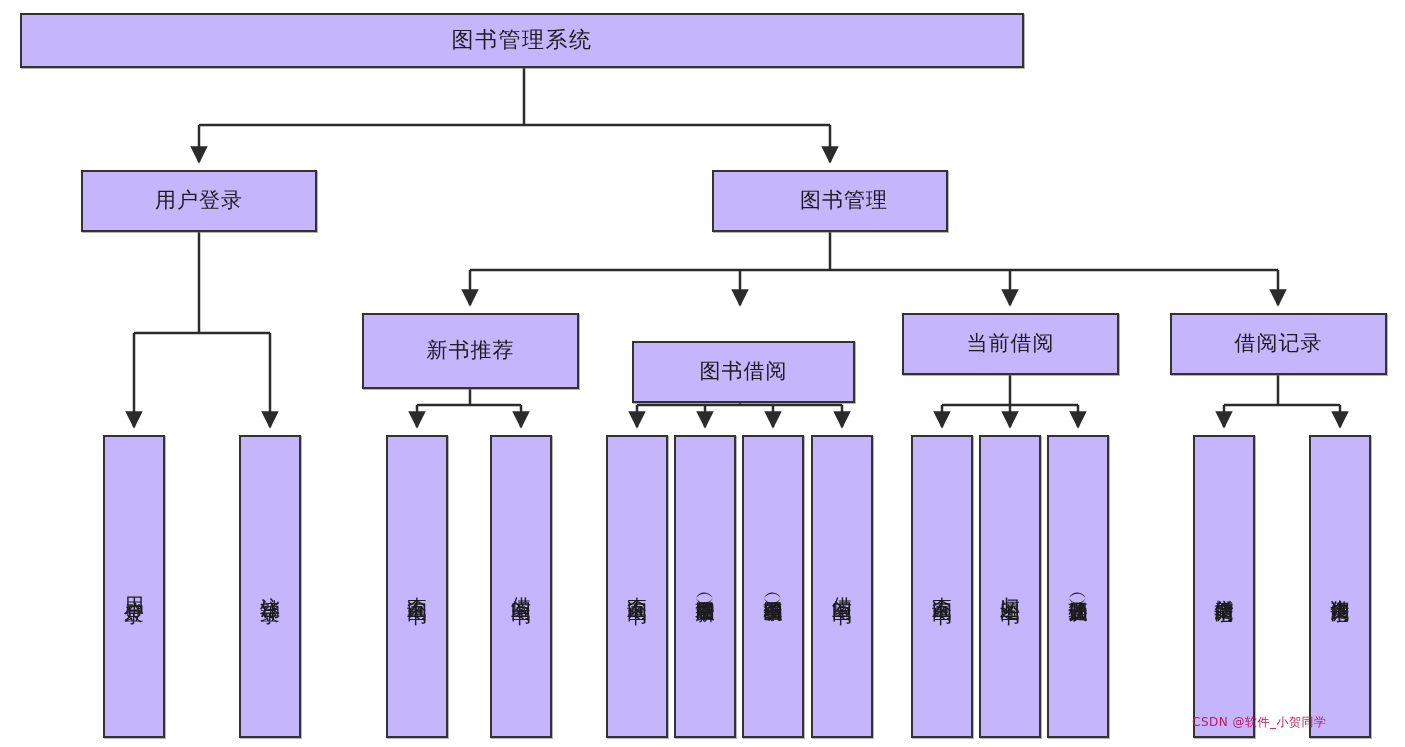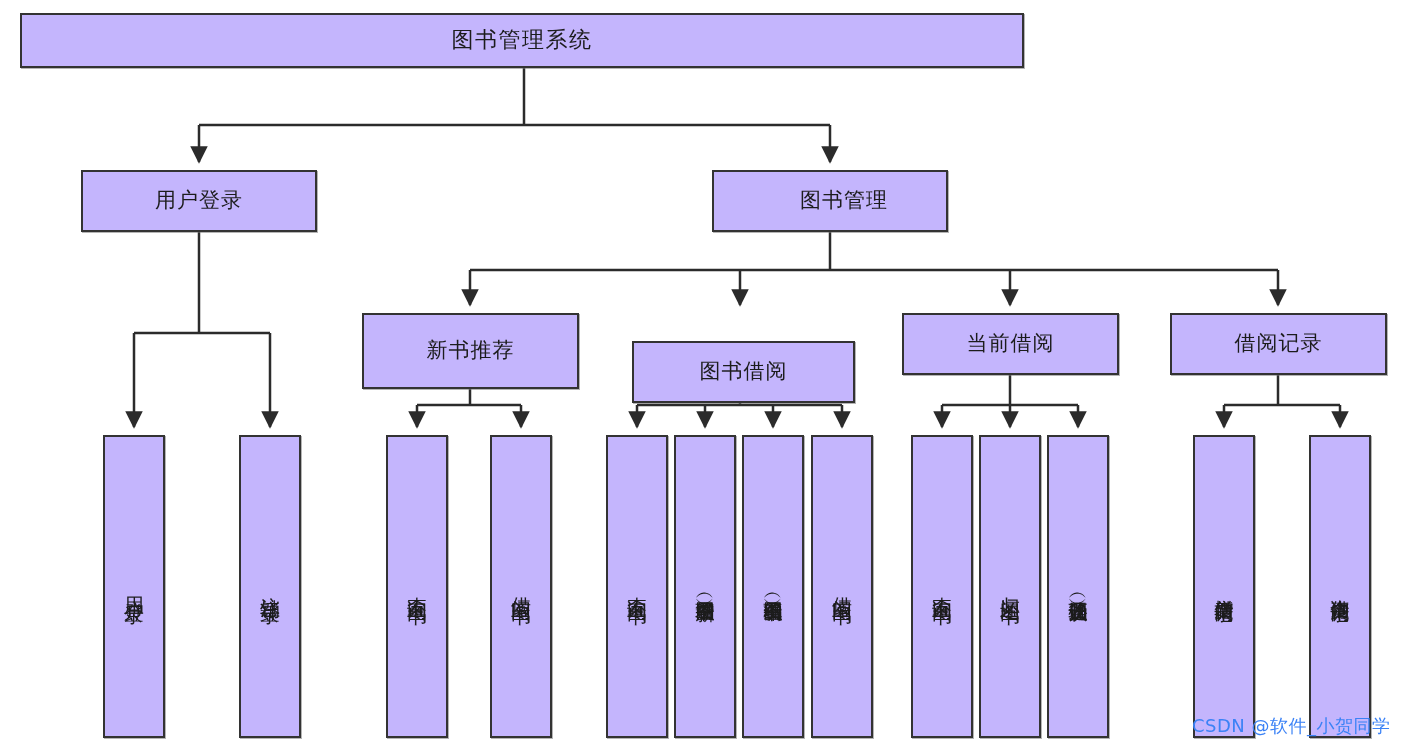--- a/index.html
+++ b/index.html
@@ -57,22 +57,22 @@
     align-items: center;
     justify-content: center;
   }
   .node.leaf .vtext {
     writing-mode: vertical-rl;
     text-orientation: upright;
     display: block;
   }
   .watermark {
     position: absolute;
-    font-size: 18px;
-    color: #3b82f6;
+    font-size: 12px;
+    color: #be185d;
     letter-spacing: 0.5px;
     white-space: nowrap;
     user-select: none;
   }
 </style>
 </head>
 <body>
 
 <div id="canvas">
 

